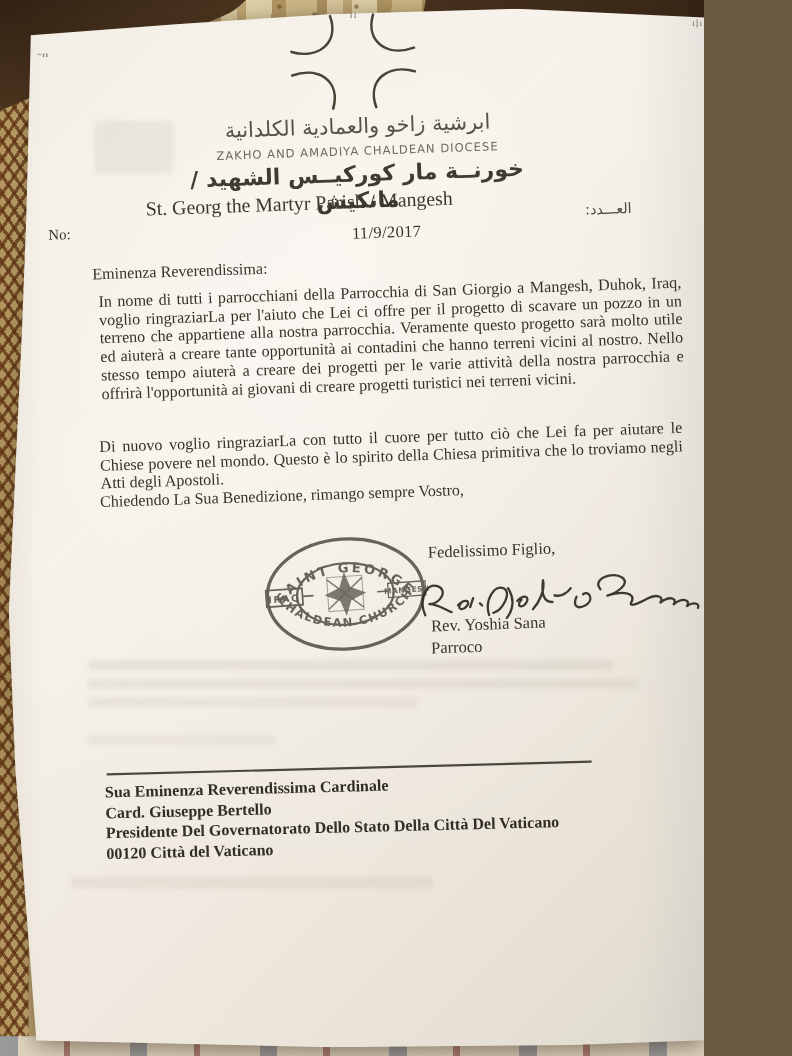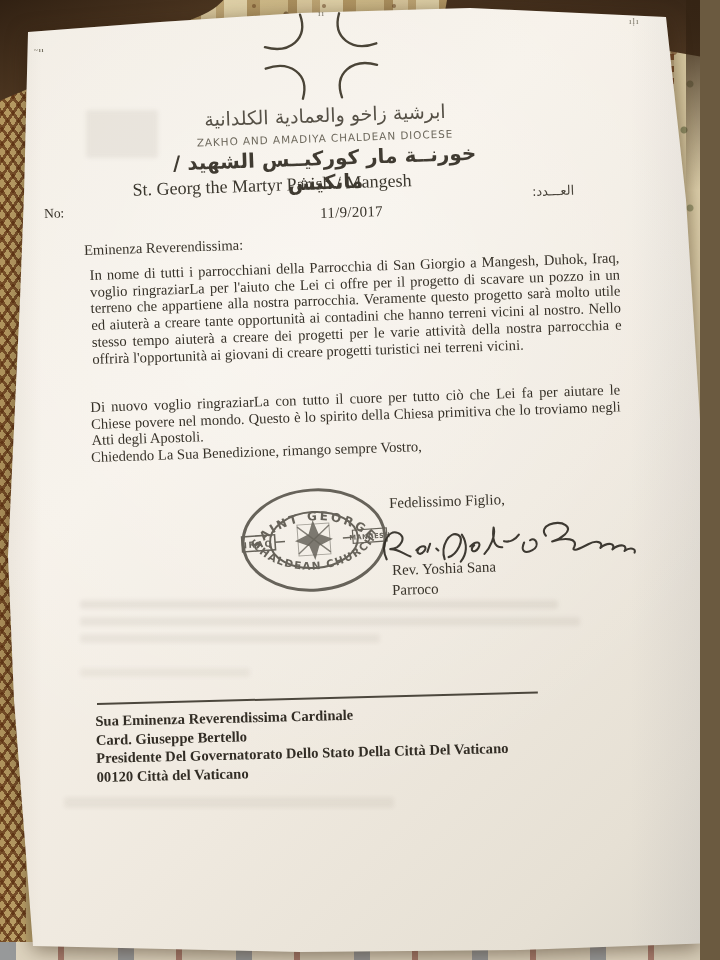--- a/index.html
+++ b/index.html
@@ -1,17 +1,17 @@
 <!DOCTYPE html>
 <html><head>
 <meta charset="utf-8">
 <style>
   html,body{margin:0;padding:0;background:#6b5a40;}
-  .photo{position:relative;width:700px;height:960px;overflow:hidden;
-         font-family:"Liberation Serif",serif;background:linear-gradient(180deg,#b49c6e,#c8b285 30%,#c2ab7b 70%,#bda671);}
+  .photo{position:relative;width:616px;height:960px;overflow:hidden;
+         font-family:"Liberation Serif",serif;background:linear-gradient(180deg,#b49c6e,#c8b285 30%,#c2ab7b 70%,#bda671);padding-left:24px;}
   .photo *{box-sizing:border-box;}
 
   
   .fab-top{position:absolute;left:0;top:0;width:720px;height:110px;
     background:
       repeating-linear-gradient(91deg,#a98e5d 0 9px,#d9c89e 9px 24px,#bda473 24px 32px,#e0d2a9 32px 55px,#b09562 55px 68px,#cdb988 68px 96px);
     opacity:.95;}
   .fab-top-motifs{position:absolute;left:0;top:0;width:720px;height:110px;
     background:
       radial-gradient(circle at 22px 14px, rgba(74,46,20,.55) 2px, transparent 3px),

